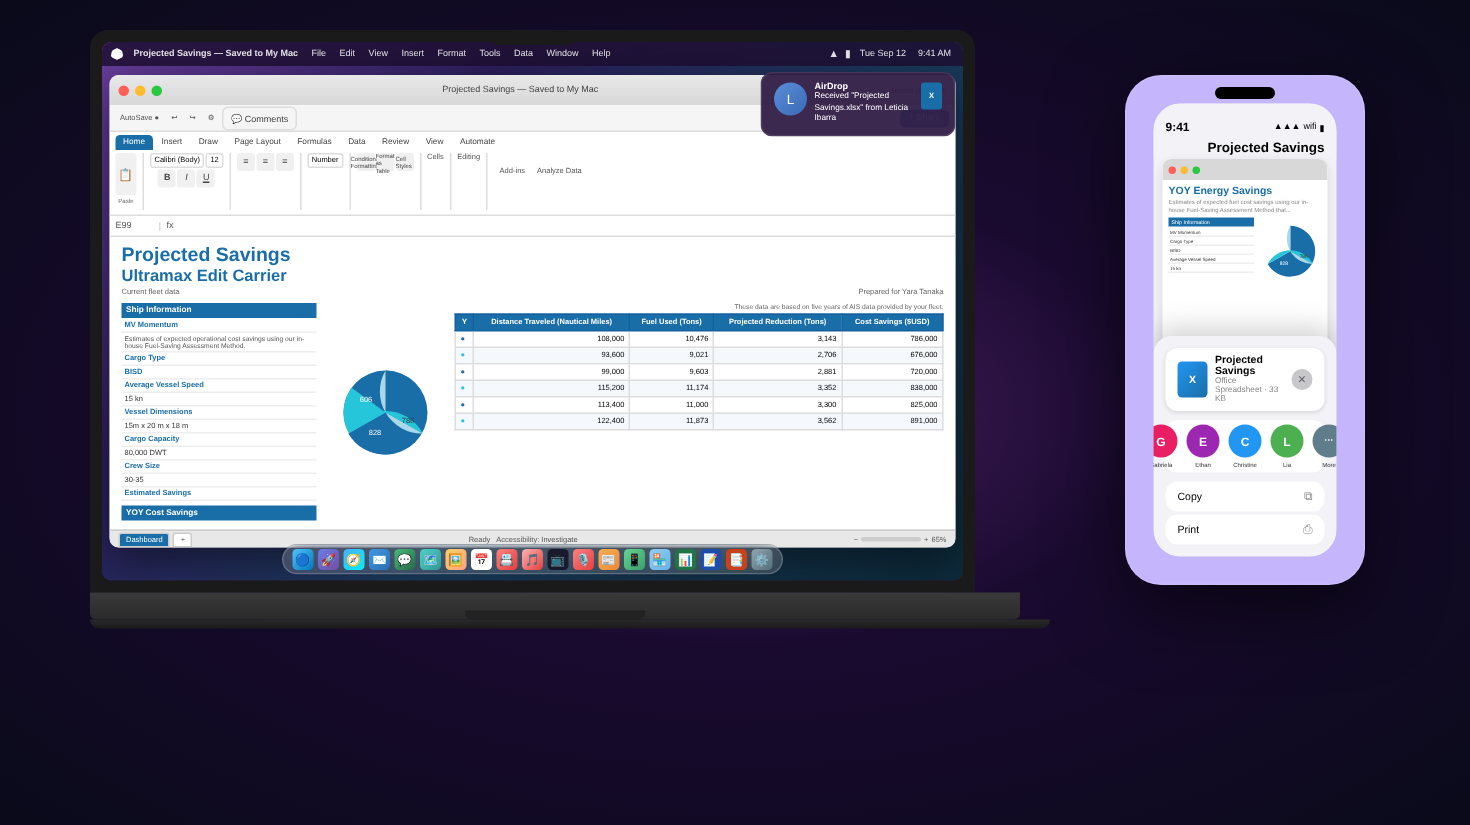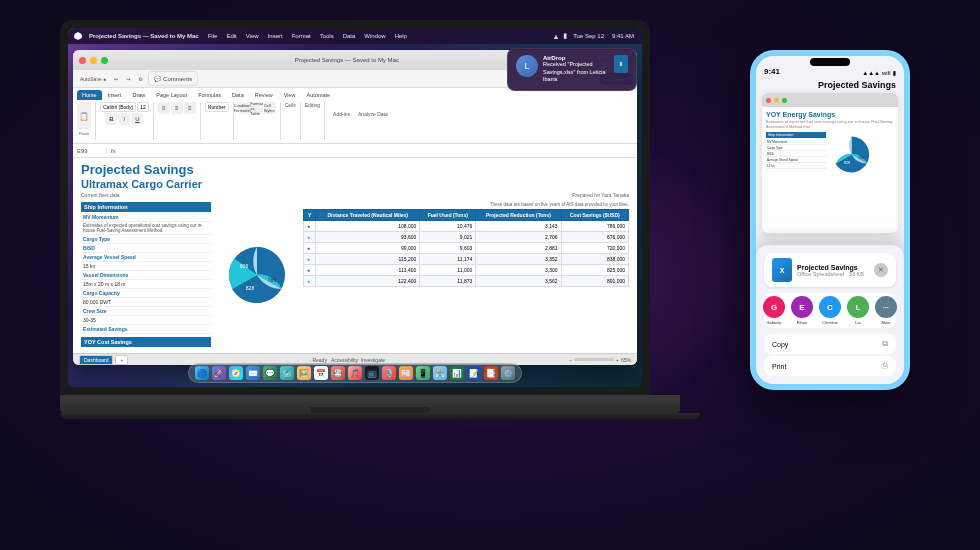--- a/index.html
+++ b/index.html
@@ -501,23 +501,23 @@
     .iphone {
       position: absolute;
       right: 70px;
       top: 50px;
       width: 160px;
       height: 340px;
     }
     .iphone-body {
       width: 160px;
       height: 340px;
-      background: #7dd3fc;
+      background: #c4b5fd;
       border-radius: 24px;
-      padding: 6px;
+      padding: 19px;
       position: relative;
       box-shadow: 0 15px 50px rgba(0,0,0,0.6), inset 0 0 0 1px rgba(255,255,255,0.1);
     }
     .iphone-dynamic-island {
       position: absolute;
       top: 8px;
       left: 50%;
       transform: translateX(-50%);
       width: 40px;
       height: 8px;
@@ -860,21 +860,21 @@
 
           <div class="formula-bar">
             <span class="name-box">E99</span>
             <span>fx</span>
             <span style="margin-left:4px;"></span>
           </div>
 
           <div class="spreadsheet-content">
             <div class="ss-header">
               <div class="ss-title1">Projected Savings</div>
-              <div class="ss-title2">Ultramax Cargo Carrier</div>
+              <div class="ss-title2">Ultramax Edit Carrier</div>
               <div style="display:flex;justify-content:space-between;">
                 <div class="ss-subtitle">Current fleet data</div>
                 <div class="ss-subtitle">Prepared for Yara Tanaka</div>
               </div>
             </div>
             <div class="ss-body">
 
               <div class="ss-left">
                 <div class="ss-info-header">Ship Information</div>
                 <div class="ss-info-row">

